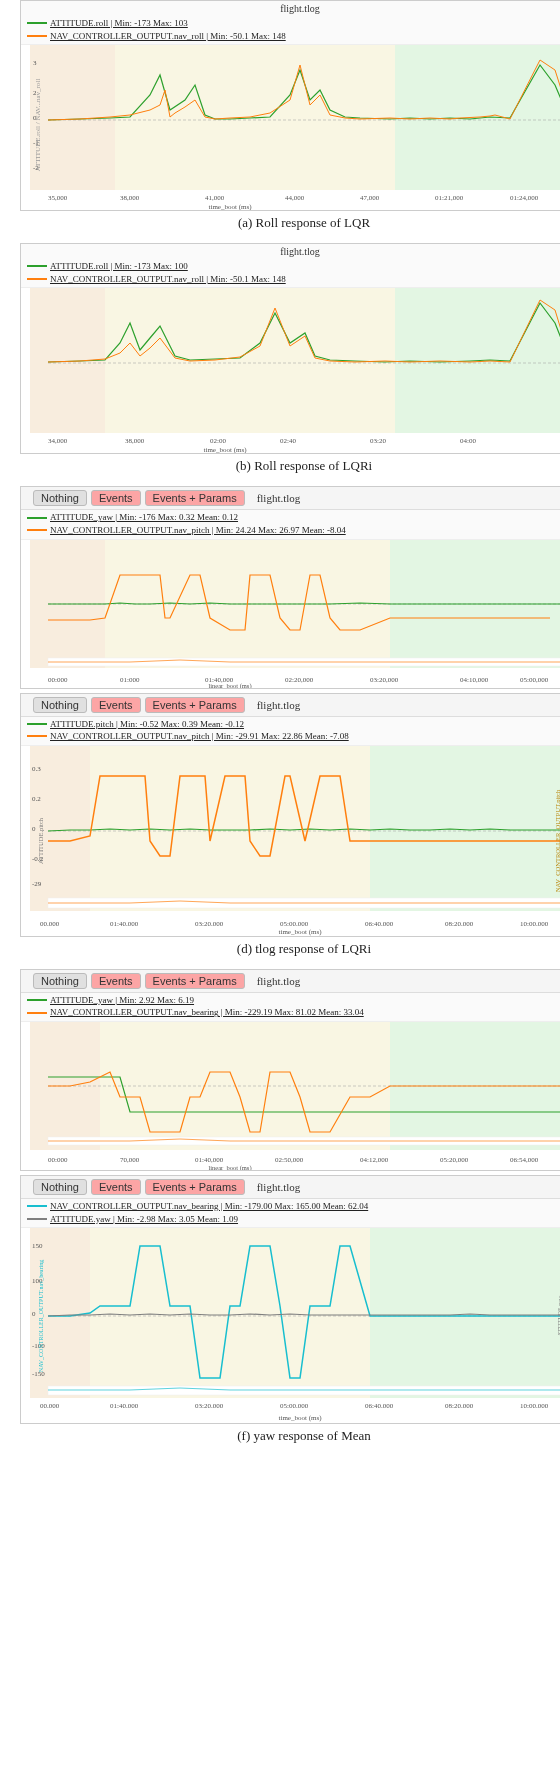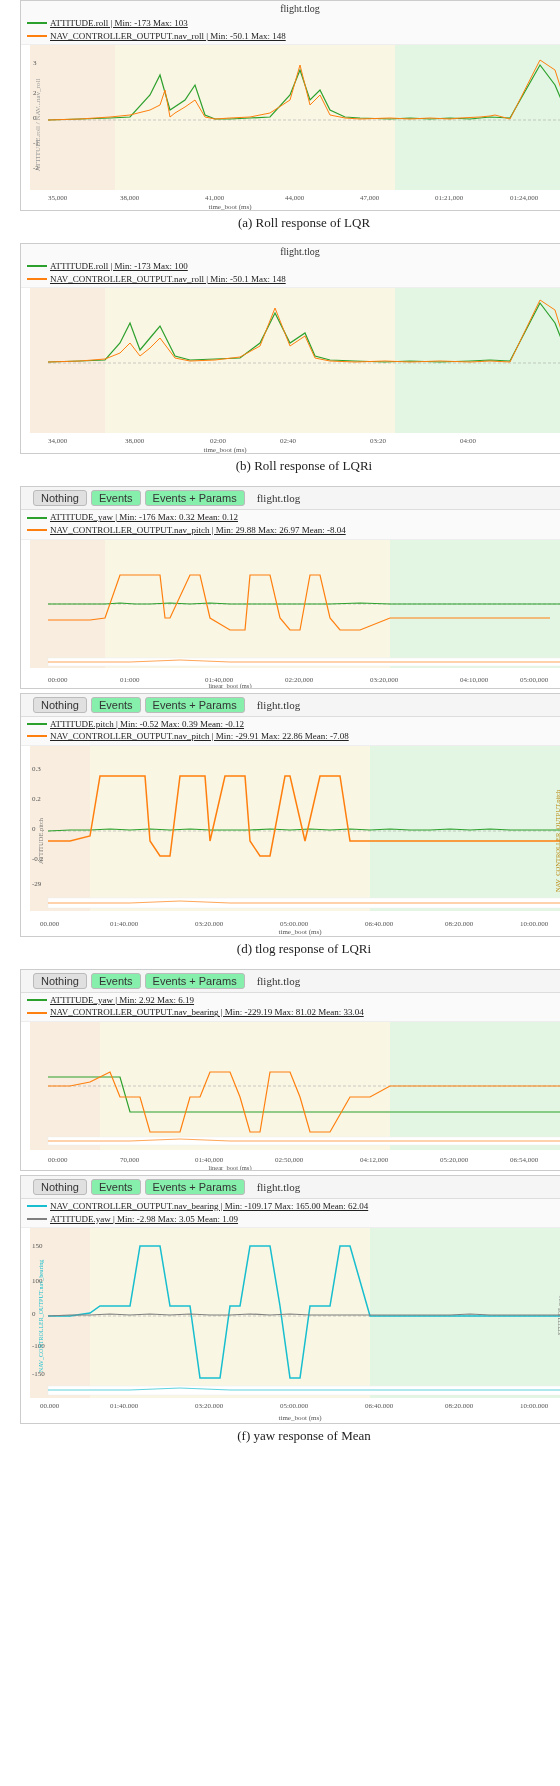--- a/index.html
+++ b/index.html
@@ -41,21 +41,21 @@
     .toolbar {
       display: flex;
       align-items: center;
       gap: 4px;
       padding: 3px 12px;
       background: #f5f5f5;
       border-bottom: 1px solid #ddd;
     }
     .toolbar-btn {
       border: 1px solid #bbb;
-      background: #86efac;
+      background: #fca5a5;
       border-radius: 3px;
       padding: 1px 7px;
       font-size: 11px;
       cursor: pointer;
       color: #333;
     }
     .toolbar-btn.active {
       background: #e0e0e0;
     }
     .toolbar-filename {
@@ -184,21 +184,21 @@
         <button class="toolbar-btn">Events + Params</button>
         <span class="toolbar-filename">flight.tlog</span>
       </div>
       <div class="legend-row">
         <div class="legend-item">
           <span class="legend-color" style="background:#2ca02c;"></span>
           <span>ATTITUDE_yaw | Min: -176  Max: 0.32  Mean: 0.12</span>
         </div>
         <div class="legend-item">
           <span class="legend-color" style="background:#ff7f0e;"></span>
-          <span>NAV_CONTROLLER_OUTPUT.nav_pitch | Min: 29.88  Max: 26.97  Mean: -8.04</span>
+          <span>NAV_CONTROLLER_OUTPUT.nav_pitch | Min: 24.24  Max: 26.97  Mean: -8.04</span>
         </div>
       </div>
       <svg class="chart-svg" viewBox="0 0 540 148" height="148">
         <rect x="0" y="0" width="75" height="128" fill="#f5e6d0" opacity="0.7"></rect>
         <rect x="75" y="0" width="285" height="128" fill="#f5f0d0" opacity="0.6"></rect>
         <rect x="360" y="0" width="180" height="128" fill="#d0f0d0" opacity="0.6"></rect>
         <line x1="18" y1="64" x2="540" y2="64" stroke="#999" stroke-width="0.5" stroke-dasharray="3,2"></line>
 
         <polyline points="18,64 60,64 75,64 90,63 105,64 120,64 140,63 160,64 180,63 200,64 215,64 240,64 270,64 300,64 330,63 360,64 400,64 440,64 480,64 520,64 540,64" fill="none" stroke="#2ca02c" stroke-width="1.2"></polyline>
 
@@ -319,21 +319,21 @@
     <div class="chart-container">
       <div class="toolbar">
         <button class="toolbar-btn active">Nothing</button>
         <button class="toolbar-btn">Events</button>
         <button class="toolbar-btn">Events + Params</button>
         <span class="toolbar-filename">flight.tlog</span>
       </div>
       <div class="legend-row">
         <div class="legend-item">
           <span class="legend-color" style="background:#17becf;"></span>
-          <span>NAV_CONTROLLER_OUTPUT.nav_bearing | Min: -109.17  Max: 165.00  Mean: 62.04</span>
+          <span>NAV_CONTROLLER_OUTPUT.nav_bearing | Min: -179.00  Max: 165.00  Mean: 62.04</span>
         </div>
         <div class="legend-item">
           <span class="legend-color" style="background:#7f7f7f;"></span>
           <span>ATTITUDE.yaw | Min: -2.98  Max: 3.05  Mean: 1.09</span>
         </div>
       </div>
       <svg class="chart-svg" viewBox="0 0 540 195" height="195">
         <rect x="0" y="0" width="60" height="170" fill="#f5e6d0" opacity="0.7"></rect>
         <rect x="60" y="0" width="280" height="170" fill="#f5f0d0" opacity="0.6"></rect>
         <rect x="340" y="0" width="200" height="170" fill="#d0f0d0" opacity="0.6"></rect>

